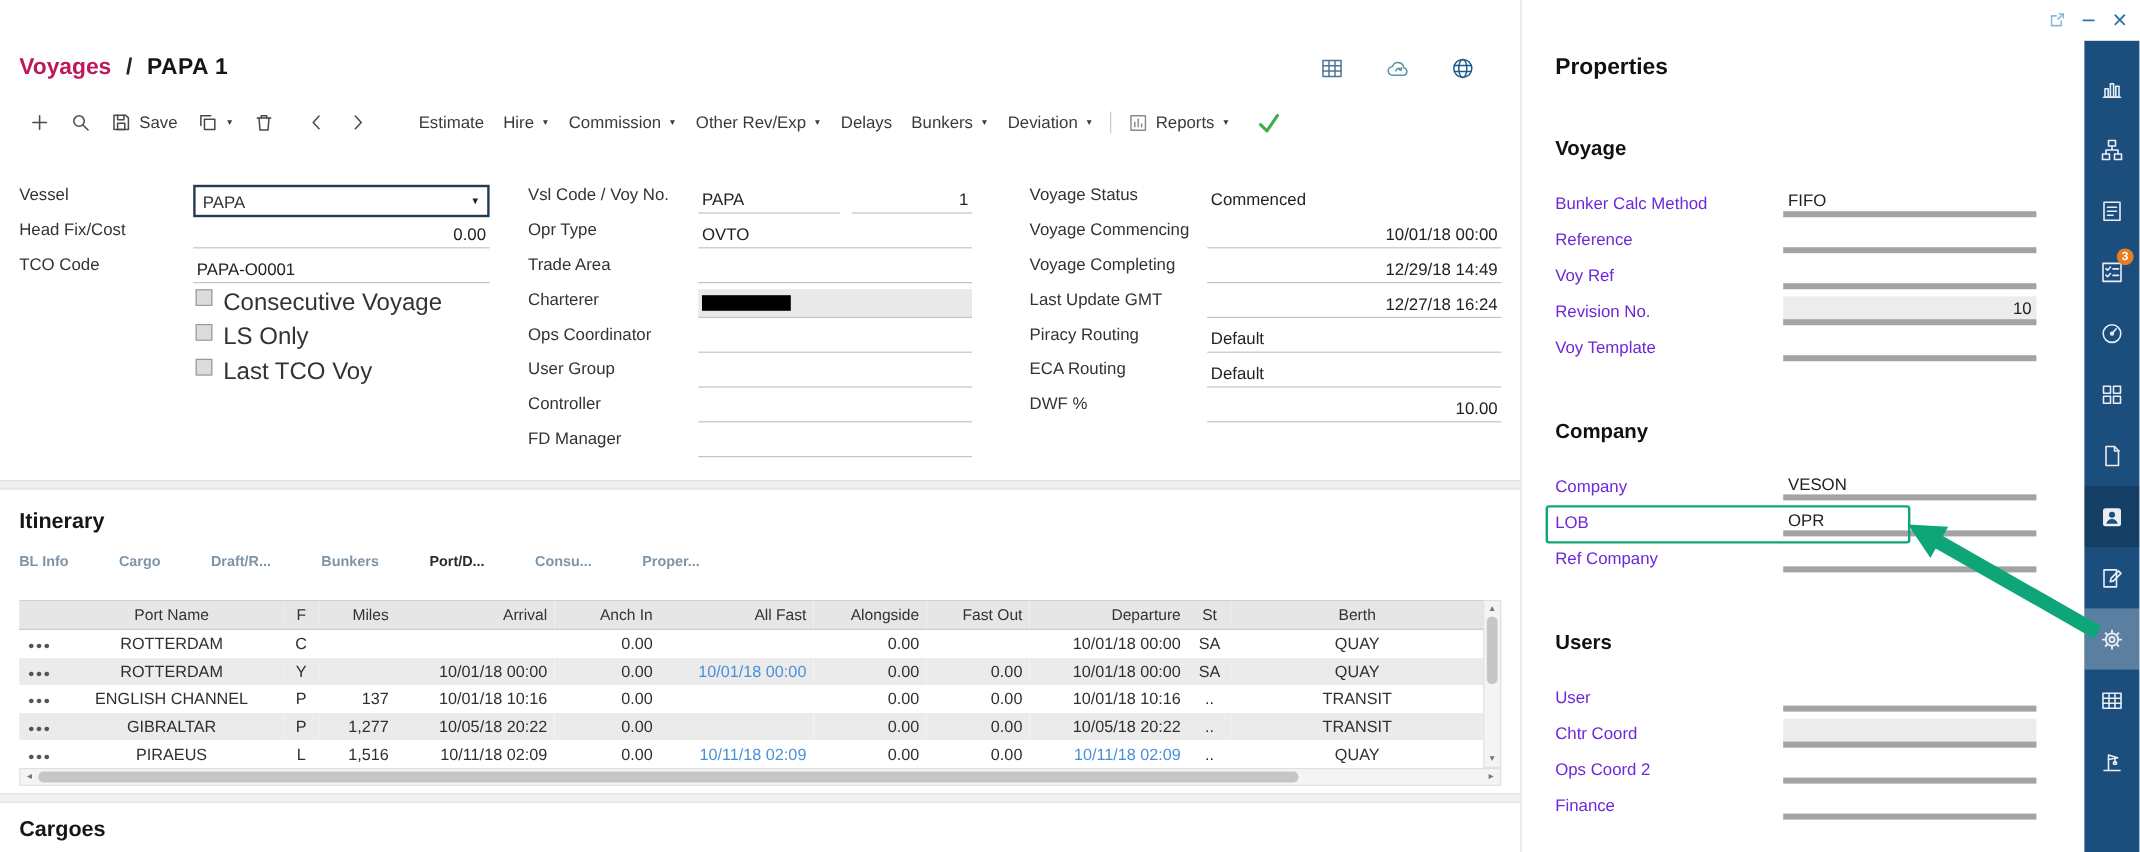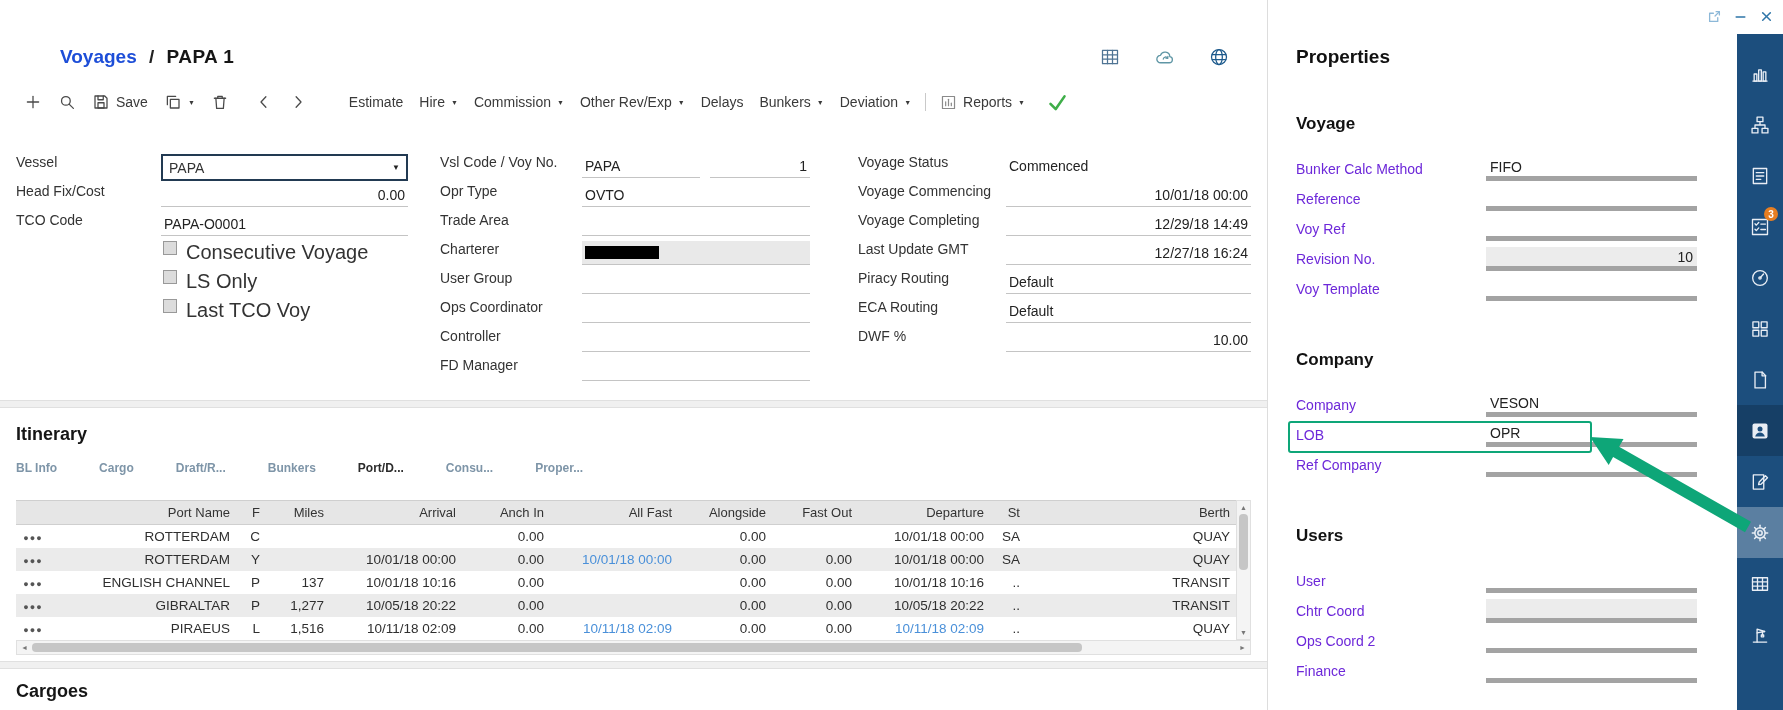--- a/index.html
+++ b/index.html
@@ -4,21 +4,21 @@
 <style>
   * { margin:0; padding:0; box-sizing:border-box; }
   html,body { width:1783px; height:710px; overflow:hidden; background:#fff;
     font-family:"Liberation Sans", sans-serif; color:#333; }
   .app { display:flex; width:100%; height:100%; position:relative; }
 
   
   .main { flex:1; min-width:0; padding:0 16px; position:relative; }
   .page-header { display:flex; align-items:center; margin-top:44px; height:26px; }
   .breadcrumb { font-size:19px; font-weight:bold; white-space:nowrap; }
-  .crumb-link { color:#1d4ed8; cursor:pointer;margin-left:44px; }
+  .crumb-link { color:#be185d; cursor:pointer; }
   .crumb-sep { color:#222; margin:0 7px; }
   .crumb-current { color:#161616; letter-spacing:.4px; }
   .header-icons { margin-left:auto; display:flex; gap:34px; margin-right:22px; align-items:center; }
   .hicon { cursor:pointer; display:flex; }
   .hicon[data-name="table-icon"] { color:#4f7494; }
   .hicon[data-name="cloud-sync-icon"] { color:#5f96a5; }
   .hicon[data-name="globe-icon"] { color:#1d5a8c; }
 
   
   .toolbar { display:flex; align-items:center; margin-top:18px; height:28px; }
@@ -70,21 +70,21 @@
   .tabs { display:flex; gap:42px; margin-top:16px; font-size:12px; }
   .tab { color:#7e95a8; font-weight:bold; cursor:pointer; padding-bottom:5px; }
   .tab.active { color:#2b2b2b; }
   .grid-wrap { display:flex; margin-top:20px; align-items:stretch; }
   #itin-table { border-collapse:collapse; table-layout:fixed; flex:1; }
   #itin-table thead th { background:#e6e6e6; border-top:1px solid #cfcfcf; border-bottom:1px solid #cfcfcf;
     font-size:13px; font-weight:normal; color:#333; padding:4px 6px; white-space:nowrap; overflow:hidden; }
   #itin-table td { font-size:13.5px; color:#2f2f2f; padding:0 6px; height:23px;
     white-space:nowrap; overflow:hidden; }
   .c-right { text-align:right; }
-  .c-left { text-align:right; }
+  .c-left { text-align:center; }
   .c-menu { text-align:center; }
   tr.alt { background:#ebebeb; }
   tr.muted td { color:#a0a0a0; }
   td.link span, td.link { color:#4a90d9; cursor:pointer; }
   .dots { color:#555; font-size:9px; letter-spacing:1px; cursor:pointer; }
   .vscroll { width:15px; background:#f4f4f4; border:1px solid #e0e0e0; display:flex;
     flex-direction:column; align-items:center; }
   .vs-arrow { font-size:7px; color:#777; padding:3px 0; cursor:pointer; }
   .vs-thumb { width:9px; height:56px; background:#c6c6c6; border-radius:4px; cursor:pointer; }
   .vs-spacer { flex:1; }
@@ -330,28 +330,28 @@
               <span></span>
             </div>
           </div>
           <div class="frow">
             <span class="flabel" data-name="charterer-label">Charterer</span>
             <div class="ffield readonly" data-name="charterer-input">
               <span class="redaction" data-name="redaction-bar"></span>
             </div>
           </div>
           <div class="frow">
+            <span class="flabel" data-name="ops-coordinator-label">Ops Coordinator</span>
+            <div class="ffield" data-name="ops-coordinator-input">
+              <span></span>
+            </div>
+          </div>
+          <div class="frow">
             <span class="flabel" data-name="user-group-label">User Group</span>
             <div class="ffield" data-name="user-group-input">
-              <span></span>
-            </div>
-          </div>
-          <div class="frow">
-            <span class="flabel" data-name="ops-coordinator-label">Ops Coordinator</span>
-            <div class="ffield" data-name="ops-coordinator-input">
               <span></span>
             </div>
           </div>
           <div class="frow">
             <span class="flabel" data-name="controller-label">Controller</span>
             <div class="ffield" data-name="controller-input">
               <span></span>
             </div>
           </div>
           <div class="frow">

